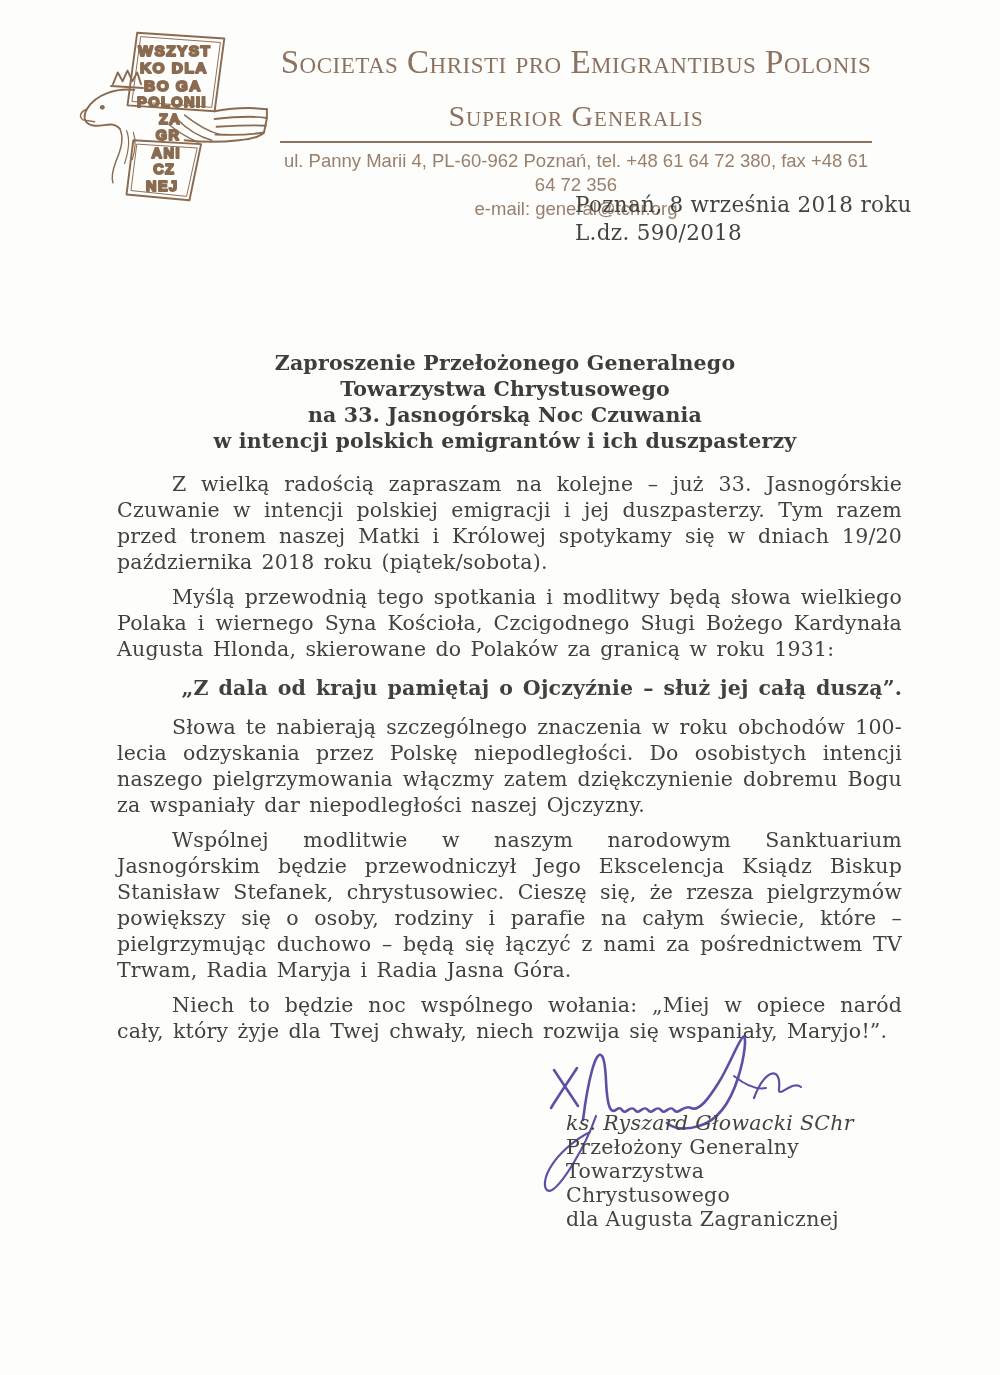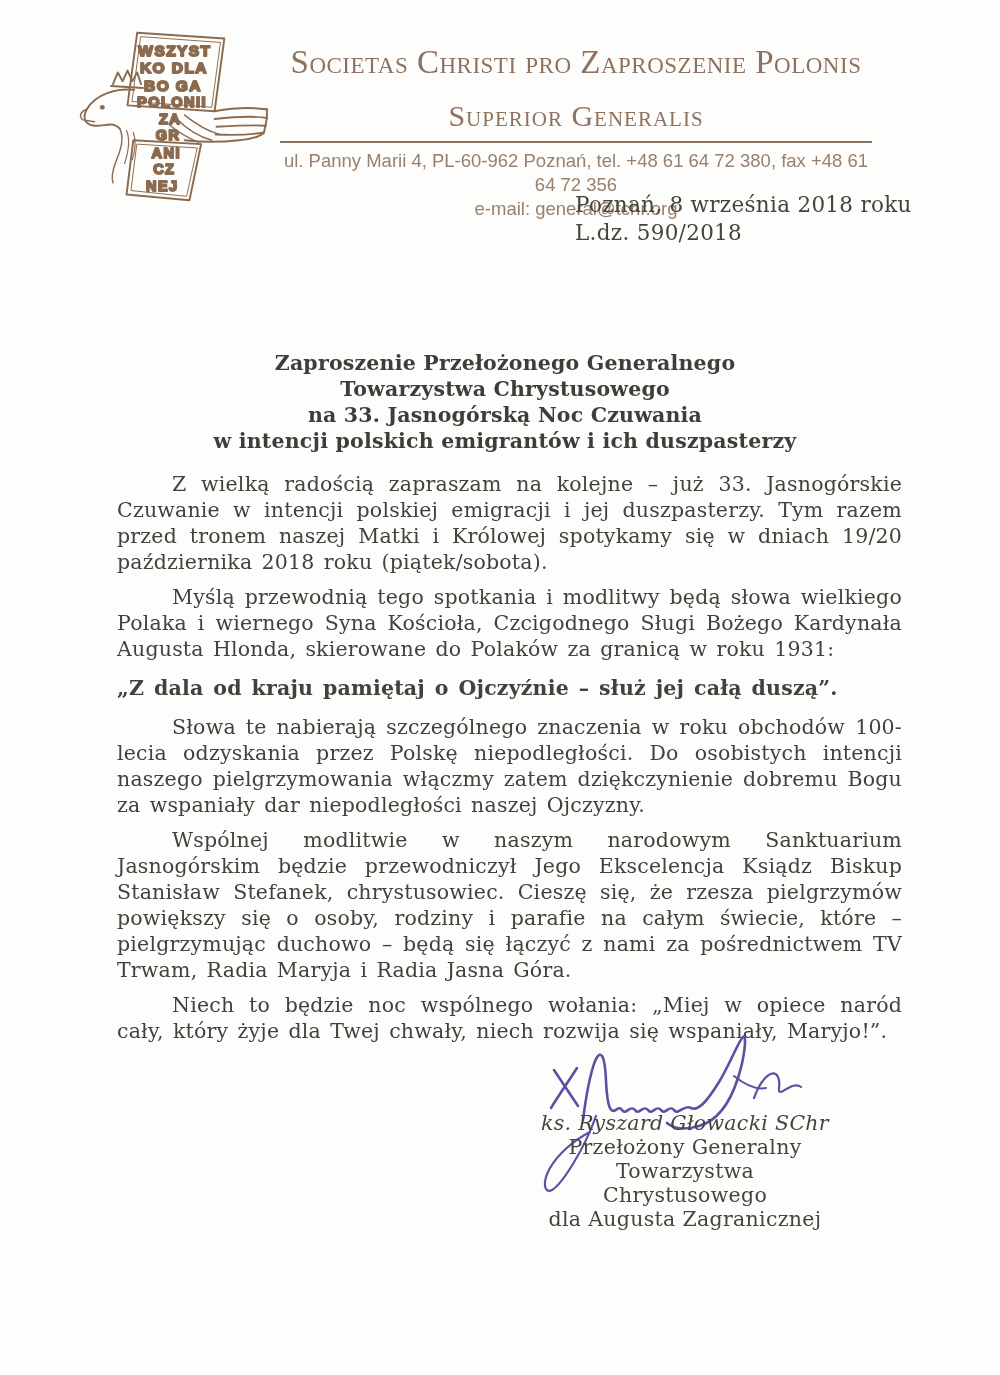--- a/index.html
+++ b/index.html
@@ -50,29 +50,29 @@
   }
 
   
   .body-text {
     position:absolute; left:85px; top:462px; width:785px;
     font-size:20.5px; line-height:26px; text-align:justify;
     color:#41413d; letter-spacing:0.2px; word-spacing:2.5px;margin-left:32px;
   }
   .body-text p { margin:9px 0 0; text-indent:55px; }
   .body-text .quote {
-    margin:13px 0; text-indent:0; text-align:left;
+    margin:13px 0; text-indent:0; text-align:right;
     font-weight:bold;
   }
 
   
   .sig-svg-wrap { position:absolute; left:528px; top:1032px; width:344px; height:172px; }
   .sig-block {
-    position:absolute; left:535px; top:1111px; width:300px;
-    text-align:center; font-size:20.5px; line-height:24px;
+    position:absolute; left:566px; top:1111px; width:300px;
+    text-align:left; font-size:20.5px; line-height:24px;
     color:#45453f; letter-spacing:0.3px;
   }
   .sig-name { font-style:italic; }
 
   svg text.emblem-txt {
     font-family:"Liberation Sans","DejaVu Sans",sans-serif;
     font-weight:bold; fill:#8b6b50; letter-spacing:1.5px;
   }
 </style>
 </head>
@@ -116,21 +116,21 @@
       <text class="emblem-txt" x="99" y="84" font-size="15" text-anchor="middle">POLONII</text>
       <text class="emblem-txt" x="97" y="101" font-size="15" text-anchor="middle">ZA</text>
       <text class="emblem-txt" x="95" y="118" font-size="15" text-anchor="middle">GR</text>
       <text class="emblem-txt" x="93" y="136" font-size="15" text-anchor="middle">ANI</text>
       <text class="emblem-txt" x="91" y="153" font-size="15" text-anchor="middle">CZ</text>
       <text class="emblem-txt" x="89" y="170" font-size="15" text-anchor="middle">NEJ</text>
     </svg>
   </div>
 
   <div class="header-text">
-    <div class="org-name">Societas Christi pro Zaproszenie Polonis</div>
+    <div class="org-name">Societas Christi pro Emigrantibus Polonis</div>
     <div class="org-sub">Superior Generalis</div>
     <hr class="header-divider">
     <div class="addr-line">ul. Panny Marii 4, PL-60-962 Poznań, tel. +48 61 64 72 380, fax +48 61 64 72 356</div>
     <div class="email-line">e-mail: general@tchr.org</div>
   </div>
 
   <div class="date-block">
     <div>Poznań, 8 września 2018 roku</div>
     <div>L.dz. 590/2018</div>
   </div>

